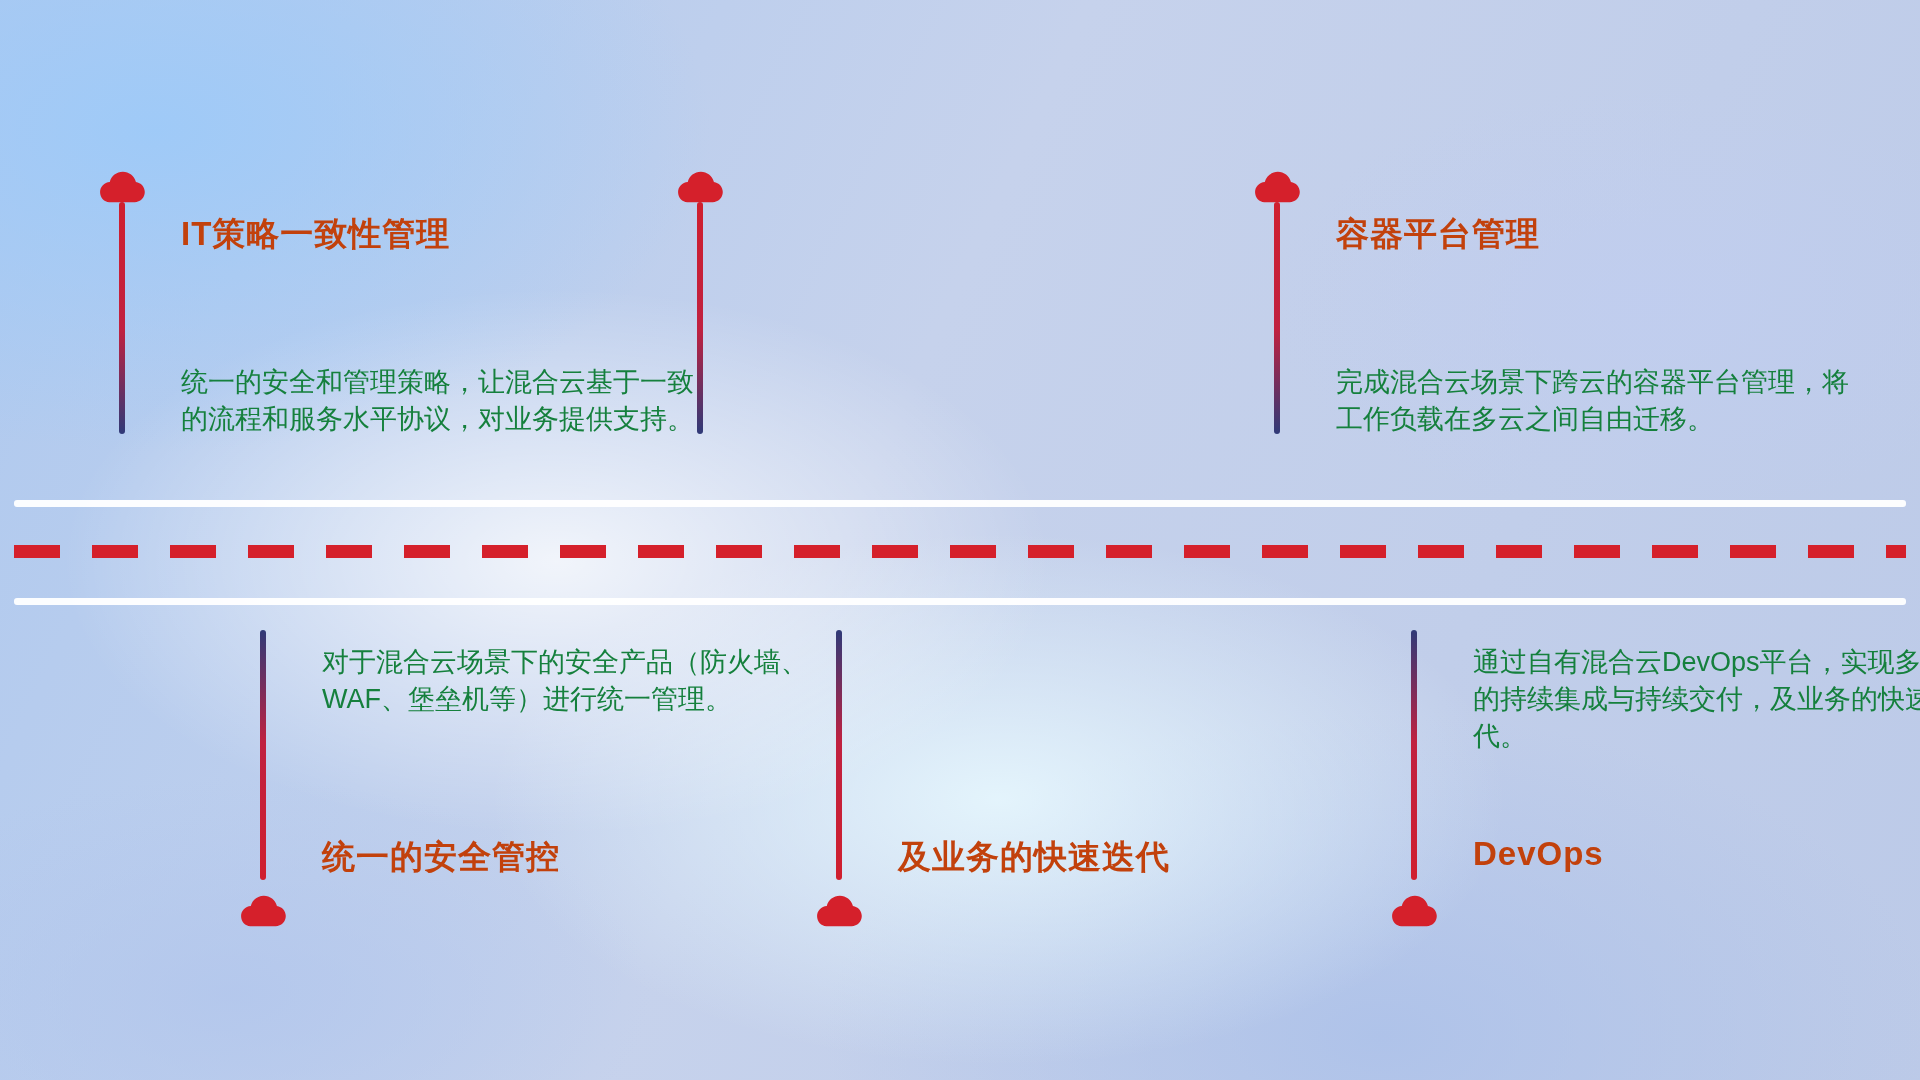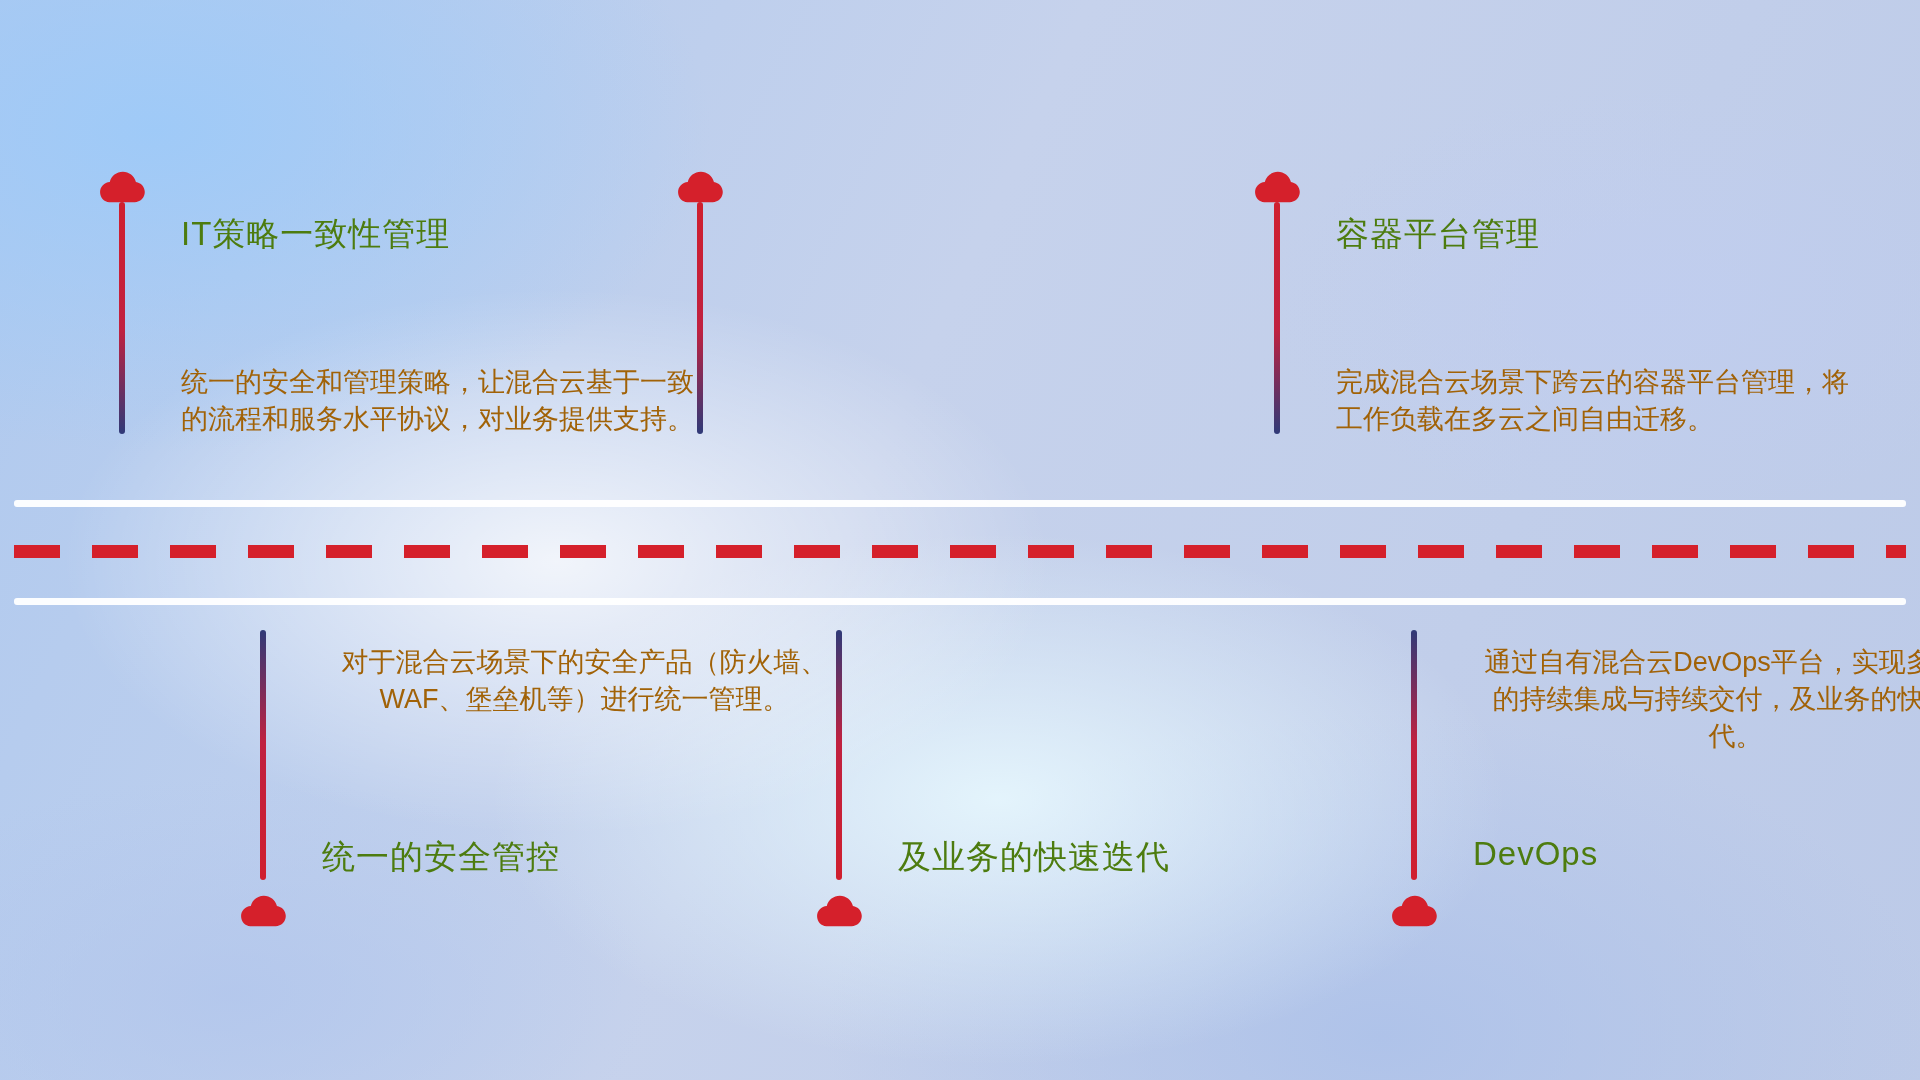--- a/index.html
+++ b/index.html
@@ -43,21 +43,21 @@
       #d5202b 0px, #d5202b 46px,
       rgba(0,0,0,0) 46px, rgba(0,0,0,0) 78px);
   }
 
   
   .item {
     position: absolute;
     width: 620px;
   }
   .item-top { top: 168px; height: 300px; }
-  .item-bottom { top: 630px; height: 330px; text-align: center; }
+  .item-bottom { top: 630px; height: 330px; }
 
   .cloud {
     position: absolute;
     width: 54px;
     height: 38px;
     display: block;
   }
   .item-top .cloud { left: 0; top: 0; }
   .item-bottom .cloud { left: 0; top: 262px; }
   .cloud svg { width: 100%; height: 100%; display: block; }
@@ -74,36 +74,36 @@
   .item-bottom .stem {
     left: 24px; top: 0; height: 250px;
     background: linear-gradient(to top, #d01f2e 0%, #c02140 55%, #2f3a78 100%);
   }
 
   .item h2 {
     position: absolute;
     left: 86px;
     margin: 0;
     font-size: 33px;
-    font-weight: 400;
-    color: #4d7c0f;
+    font-weight: 700;
+    color: #c2410c;
     letter-spacing: 1px;
     white-space: nowrap;
   }
   .item-top h2 { top: 44px; }
   .item-bottom h2 { top: 205px; }
 
   .item p {
     position: absolute;
     left: 86px;
     margin: 0;
     width: 525px;
     font-size: 27px;
     line-height: 37px;
-    color: #a16207;
+    color: #15803d;
   }
   .item-top p { top: 196px; }
   .item-bottom p { top: 14px; }
 </style>
 </head>
 <body>
 
 <div class="road-bar top"></div>
 <div class="road-dash"></div>
 <div class="road-bar bottom"></div>

